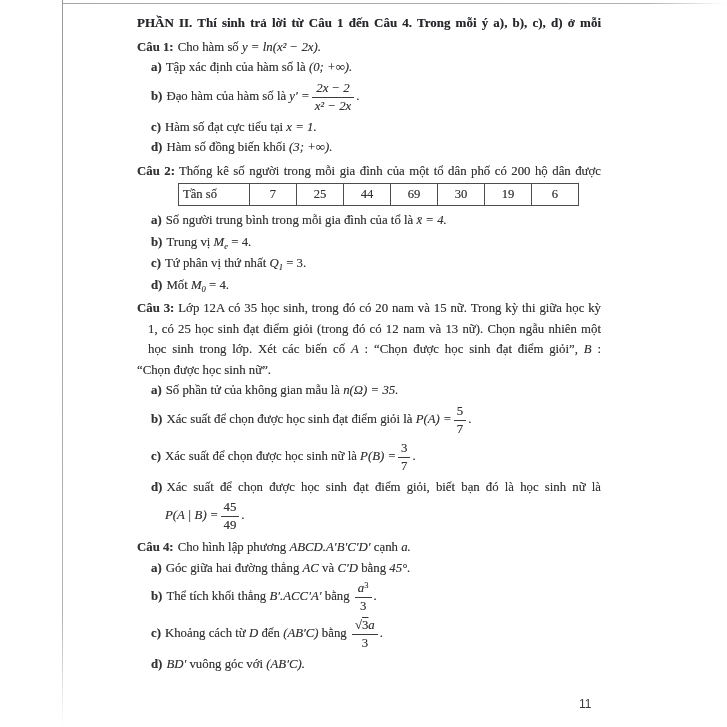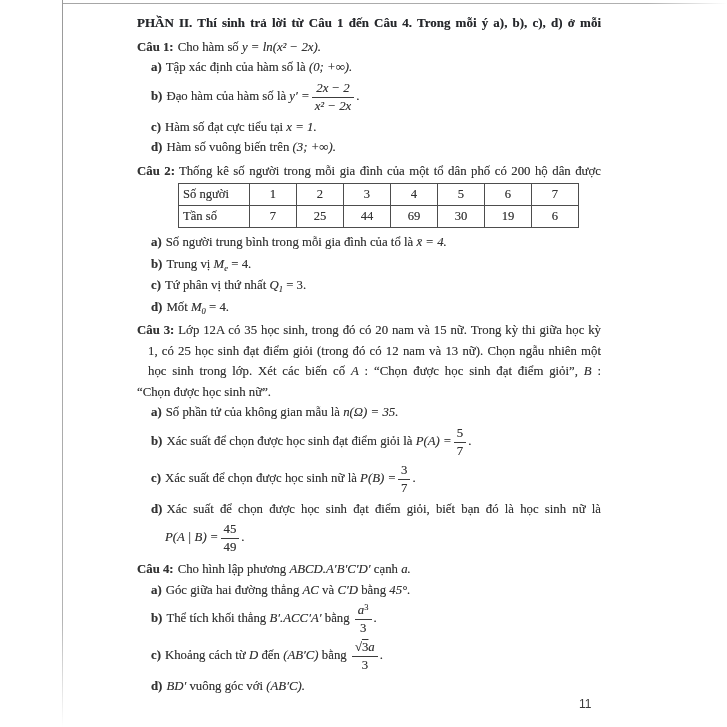--- a/index.html
+++ b/index.html
@@ -78,39 +78,29 @@
   <div class="line it">
     <span class="lb">a)</span><span>Tập xác định của hàm số là </span><span class="m">(0; +∞).</span>
   </div>
   <div class="line it fl">
     <span class="lb">b)</span><span>Đạo hàm của hàm số là </span><span class="m">y′ =</span><span class="fr"><span class="nu m">2x − 2</span><span class="de m">x² − 2x</span></span><span>.</span>
   </div>
   <div class="line it">
     <span class="lb">c)</span><span>Hàm số đạt cực tiểu tại </span><span class="m">x = 1.</span>
   </div>
   <div class="line it">
-    <span class="lb">d)</span><span>Hàm số vuông biến trên </span><span class="m">(3; +∞).</span>
+    <span class="lb">d)</span><span>Hàm số đồng biến khối </span><span class="m">(3; +∞).</span>
   </div>
 
   <div class="line q jl">
     <span class="lb">Câu 2:</span><span>Thống kê số người trong mỗi gia đình của một tổ dân phố có 200 hộ dân được</span>
   </div>
 
   <table class="ft">
     <tbody>
-        <tr>
-      <td class="lab">Số người</td>
-      <td>1</td>
-      <td>2</td>
-      <td>3</td>
-      <td>4</td>
-      <td>5</td>
-      <td>6</td>
-      <td>7</td>
-    </tr>
     <tr>
       <td class="lab">Tần số</td>
       <td>7</td>
       <td>25</td>
       <td>44</td>
       <td>69</td>
       <td>30</td>
       <td>19</td>
       <td>6</td>
     </tr>

